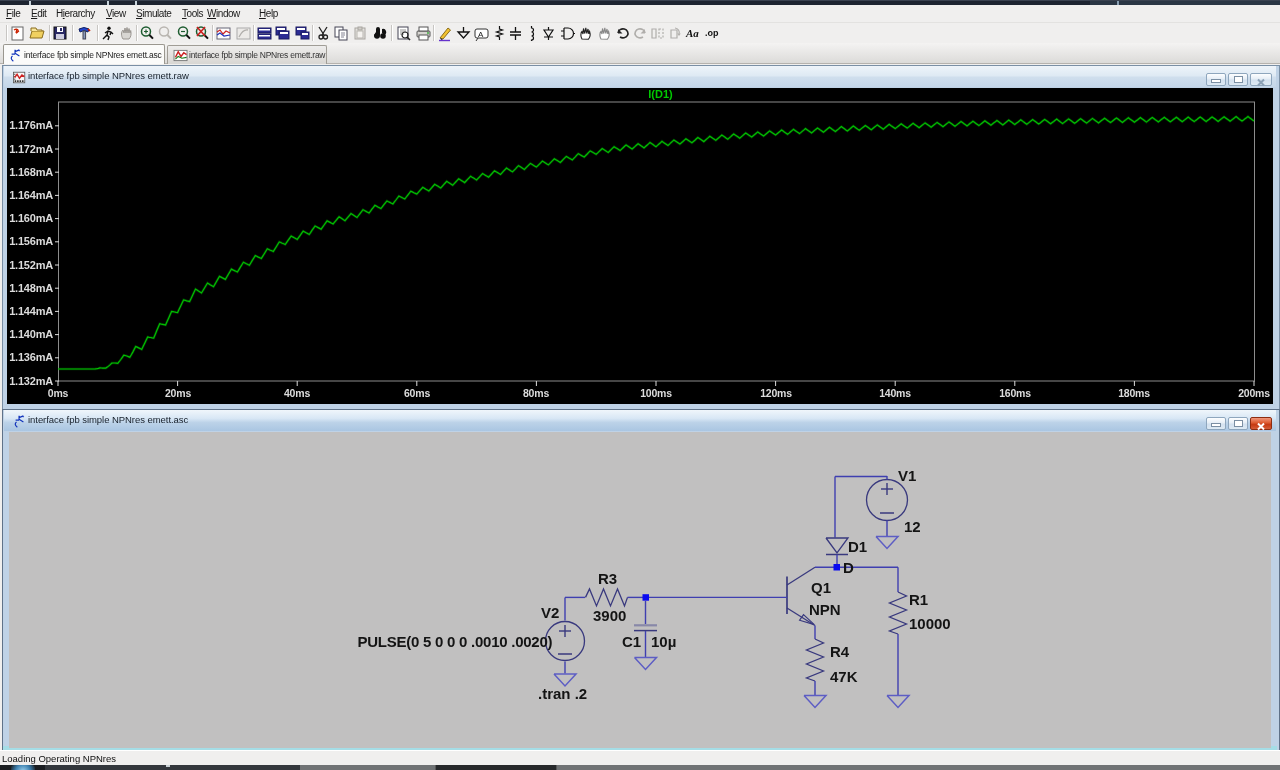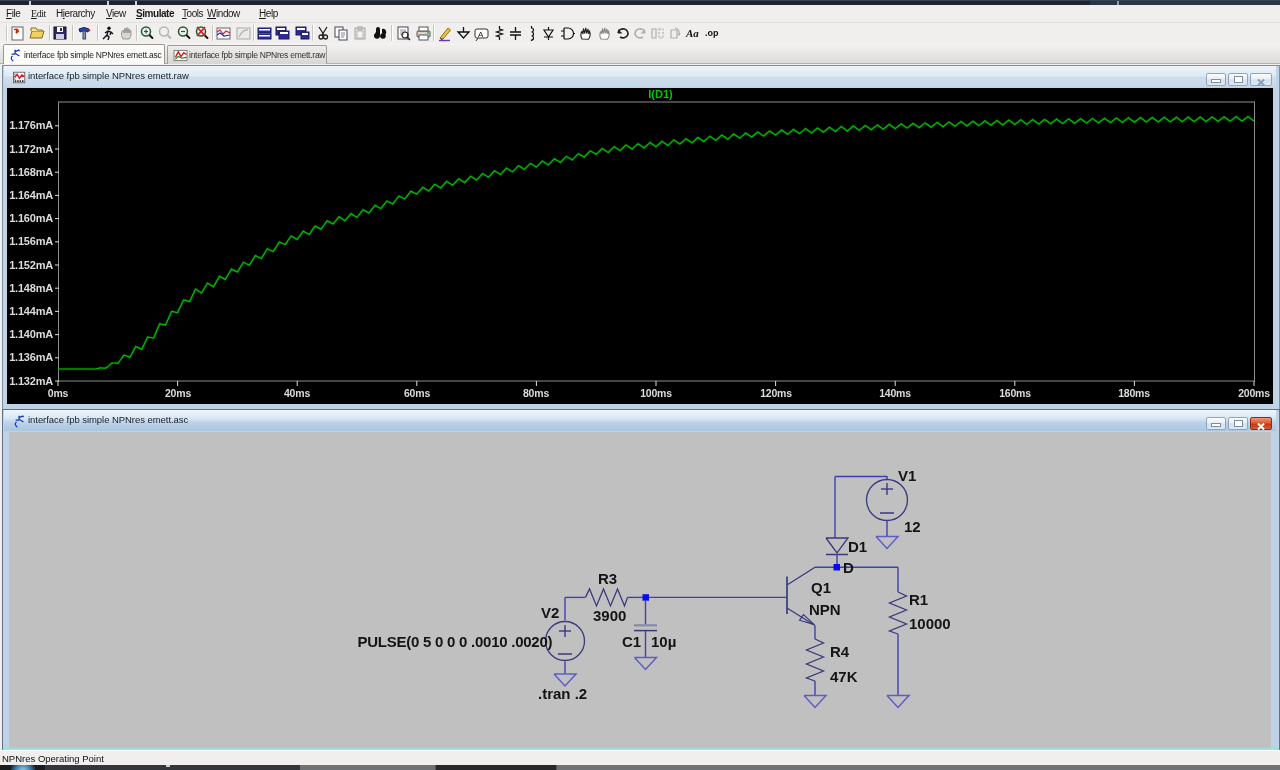--- a/index.html
+++ b/index.html
@@ -12,24 +12,24 @@
 <div class="abs" style="left:0;top:0;width:1280px;height:5px;background:#1d2430;"></div>
 <div class="abs" style="left:0;top:0;width:1280px;height:1px;background:#3a4250;"></div>
 <div class="abs" style="left:29px;top:1px;width:2px;height:4px;background:#c8d4dc;"></div>
 <div class="abs" style="left:107px;top:1px;width:2px;height:4px;background:#c8d4dc;"></div>
 <div class="abs" style="left:135px;top:1px;width:2px;height:4px;background:#c8d4dc;"></div>
 <div class="abs" style="left:1090px;top:1px;width:190px;height:4px;background:#2b3644;"></div>
 <div class="abs" style="left:1117px;top:1px;width:2px;height:4px;background:#8aa0b4;"></div>
 
 <div id="menubar" class="abs" style="left:0;top:5px;width:1280px;height:17px;background:#f0efee;color:#1a1a1a;font-size:10px;line-height:17px;letter-spacing:-0.45px;">
 <span style="left:6px;"><u>F</u>ile</span>
-<span style="left:31px;font-family:Liberation Serif, serif;"><u>E</u>dit</span>
+<span style="left:31px;"><u>E</u>dit</span>
 <span style="left:56px;">H<u>i</u>erarchy</span>
 <span style="left:106px;"><u>V</u>iew</span>
-<span style="left:136px;font-weight:bold;"><u>S</u>imulate</span>
+<span style="left:136px;"><u>S</u>imulate</span>
 <span style="left:182px;"><u>T</u>ools</span>
 <span style="left:207px;"><u>W</u>indow</span>
 <span style="left:259px;"><u>H</u>elp</span>
 </div>
 
 <div class="abs" style="left:0;top:22px;width:1280px;height:21px;background:#f0efee;border-top:1px solid #e3e2e0;">
 <span class="abs" style="left:6px;top:2px;width:1px;height:16px;background:#c8c6c3;border-right:1px solid #fff;"></span>
 <span class="abs" style="left:10px;top:2px;width:17px;height:17px;"><svg width="17" height="17" viewBox="0 0 17 17">
         <rect x="2" y="2" width="11" height="13" fill="#fff" stroke="#666"></rect>
         <path d="M4 5 C8 2 10 7 6 8 L9 6 M6 8 L7 4" stroke="#cc2200" stroke-width="1.3" fill="none"></path>
@@ -375,21 +375,21 @@
 <text x="348.5" y="215" font-size="15" font-weight="bold" font-family="Liberation Sans" fill="#141414" letter-spacing="-0.25">PULSE(0 5 0 0 0 .0010 .0020)</text>
 <text x="529" y="267" font-size="15" font-weight="bold" font-family="Liberation Sans" fill="#141414" text-anchor="start">.tran .2</text>
 <rect x="824.5" y="132" width="6.5" height="6.5" fill="#0a0af0"></rect>
 <rect x="633.5" y="162.20000000000005" width="6.5" height="6.5" fill="#0a0af0"></rect>
 <text x="834" y="141" font-size="15" font-weight="bold" font-family="Liberation Sans" fill="#141414" text-anchor="start">D</text>
 </svg>
   </div>
 </div>
 
 <div class="abs" style="left:0;top:750px;width:1280px;height:15px;background:#f0efee;border-top:1px solid #fff;font-size:9.5px;color:#111;">
-  <span class="abs" style="left:2px;top:2px;">NPNres Operating Point</span>
+  <span class="abs" style="left:2px;top:2px;">Loading Operating NPNres</span>
 </div>
 
 <div class="abs" style="left:0;top:765px;width:1280px;height:5px;background:#6f7274;"></div>
 <div class="abs" style="left:0;top:765px;width:45px;height:5px;background:#1a1d20;"></div>
 <div class="abs" style="left:11px;top:765px;width:24px;height:5px;background:radial-gradient(circle at 50% 130%, #9fd4f0 0%, #3c7fae 55%, #1a1d20 100%);border-radius:3px 3px 0 0;"></div>
 <div class="abs" style="left:45px;top:765px;width:255px;height:5px;background:#33373c;"></div>
 <div class="abs" style="left:435px;top:765px;width:120px;height:5px;background:#26282a;border-left:1px solid #555;border-right:1px solid #555;"></div>
 <div class="abs" style="left:166px;top:765px;width:4px;height:2px;background:#c8d0d4;"></div>
 
 </body></html>

